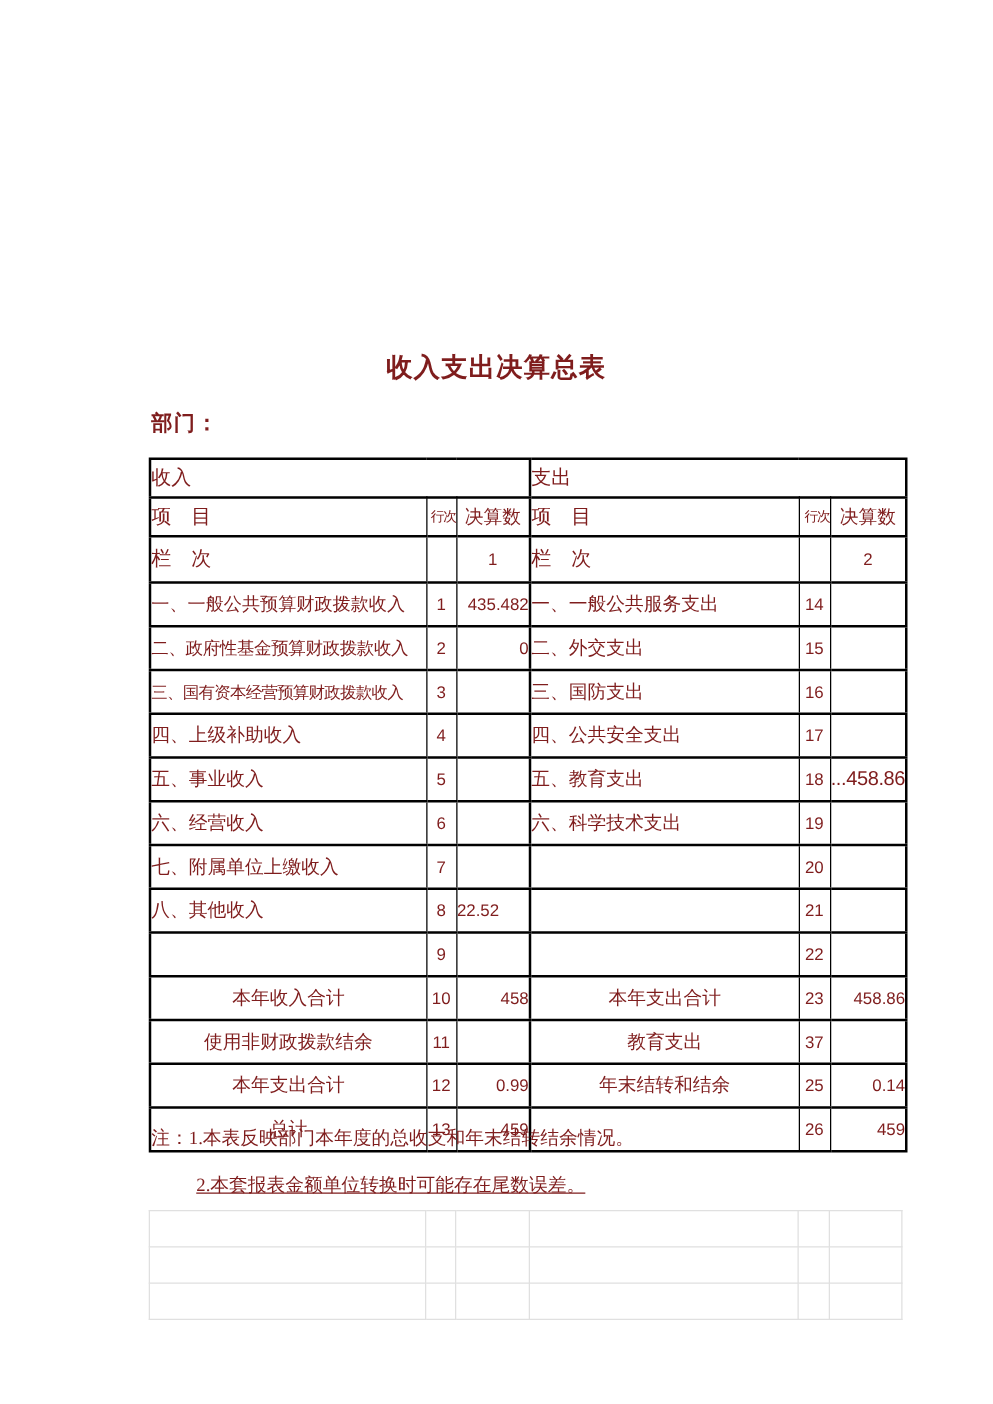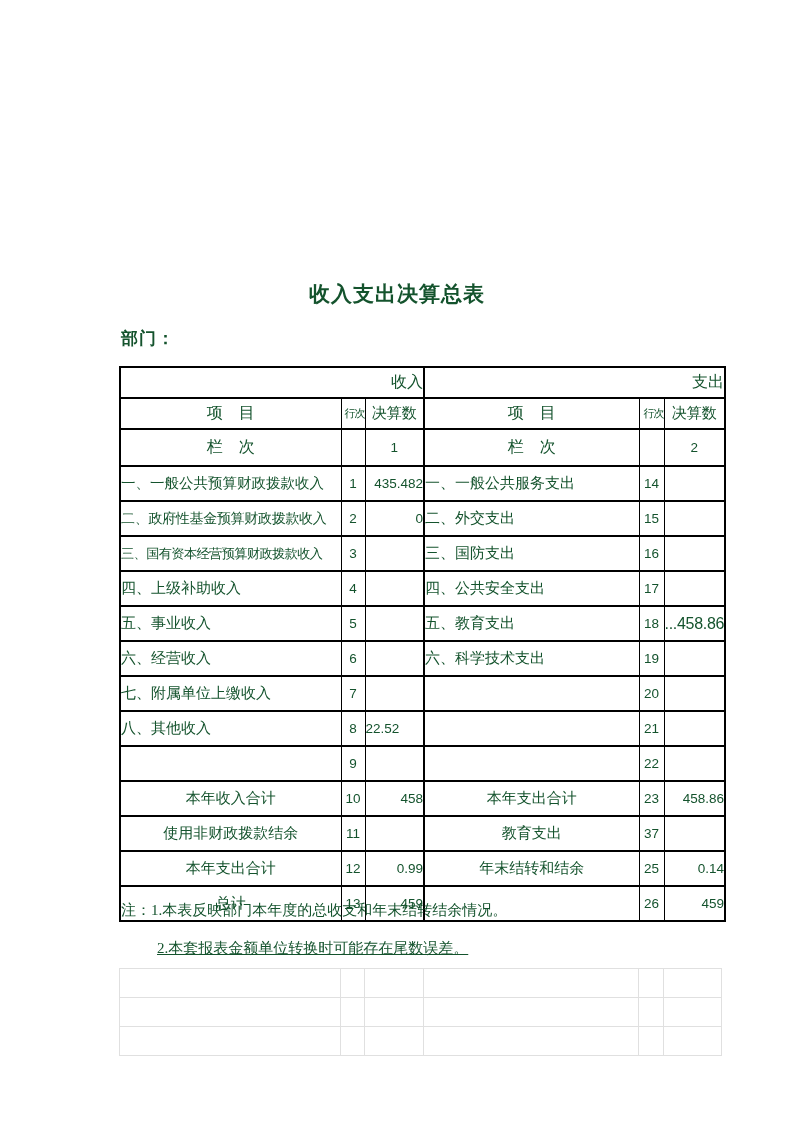--- a/index.html
+++ b/index.html
@@ -1,39 +1,39 @@
 <!DOCTYPE html>
 <html><head>
 <meta charset="utf-8">
 <style>
   html,body{margin:0;padding:0;background:#ffffff;}
   .page{
     position:relative;width:794px;height:1123px;background:#fff;margin:0 auto;
-    overflow:hidden;color:#14532d;font-family:"Liberation Serif",serif;
+    overflow:hidden;color:#7f1d1d;font-family:"Liberation Serif",serif;
   }
   .title{
     position:absolute;top:280px;left:0;width:794px;text-align:center;
     font-family:"Liberation Sans",sans-serif;font-weight:700;font-size:21px;
     letter-spacing:1px;
   }
   .dept{
     position:absolute;top:327px;left:121px;
     font-family:"Liberation Serif",serif;font-size:17px;font-weight:600;letter-spacing:1px;
   }
   table.t{border-collapse:collapse;table-layout:fixed;}
   .main{position:absolute;top:366px;left:119px;border:2px solid #000;}
   .main td{
     border:1px solid #000;border-top-width:2px;border-bottom-width:2px;
     height:33px;padding:0;overflow:hidden;white-space:nowrap;vertical-align:middle;
   }
   .main tr.sec td{height:29px;}
   .main tr.hdr td{height:29px;}
   .main tr.lanci td{height:35px;}
-  .sec-cell{text-align:right;font-size:16px;}
-  .hdr-item{text-align:center;font-size:16px;}
+  .sec-cell{text-align:left;font-size:16px;}
+  .hdr-item{font-size:16px;}
   .hdr-rowno{text-align:right;font-size:11px;letter-spacing:-1px;}
   .hdr-amt{text-align:center;font-size:15px;}
   .item{font-size:15px;}
   .item-l{text-align:left;padding-left:2px;}
   .item-c{text-align:center;}
   .small1{font-size:14.5px;}
   .small2{font-size:14px;letter-spacing:-0.3px;}
   .small3{font-size:13.2px;letter-spacing:-0.6px;}
   .num{font-family:"Liberation Sans",sans-serif;font-size:13.5px;}
   .rowno{text-align:center;}

